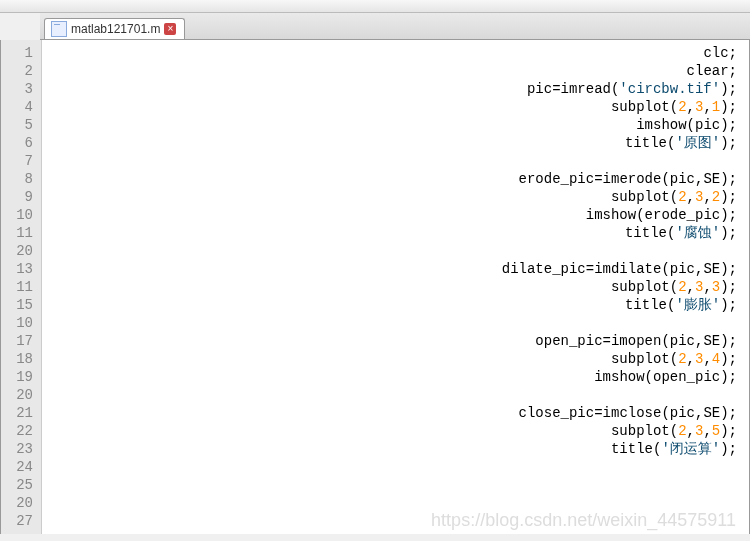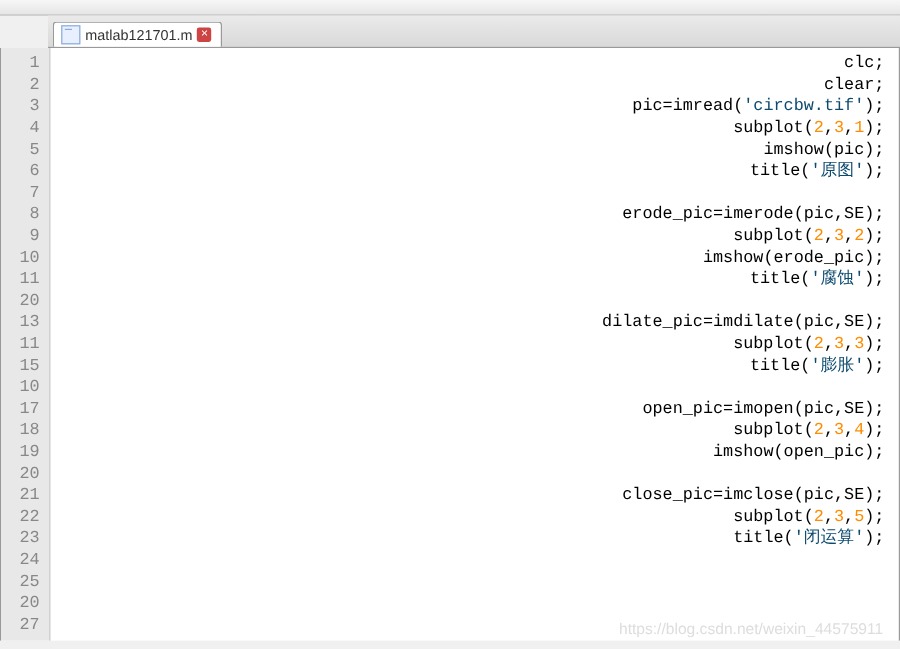--- a/index.html
+++ b/index.html
@@ -101,21 +101,21 @@
     white-space: pre;
   }
   .str { color: #0c4a6e; }
   .num { color: #ff8c00; }
   .watermark {
     position: fixed;
     bottom: 10px;
     right: 14px;
     color: #ddd;
     font-family: Arial, sans-serif;
-    font-size: 13px;
+    font-size: 18px;
   }
 </style>
 </head>
 <body>
 
 <div class="toolbar"></div>
 
 <div class="tabbar">
   <div class="tab">
     <span class="tab-icon"></span>

